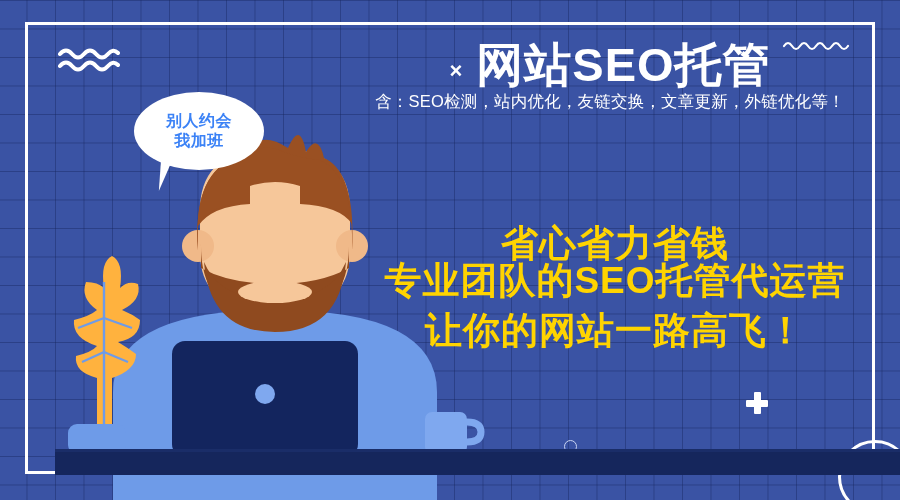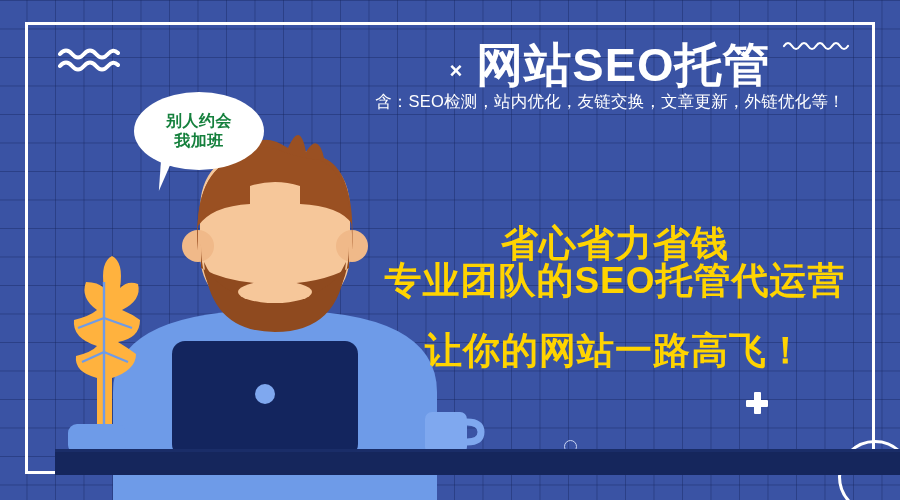--- a/index.html
+++ b/index.html
@@ -110,36 +110,36 @@
     text-align: center;
     color: #ffd400;
     font-weight: 700;
   }
   .slogan {
     line-height: 1;
     white-space: nowrap;
   }
   .slogan.l1 { font-size: 37px; letter-spacing: 1px; }
   .slogan.l2 { font-size: 37px; letter-spacing: 1px; margin-top: 33px; }
-  .slogan.l3 { font-size: 37px; letter-spacing: 1px; margin-top: 33px; }
+  .slogan.l3 { font-size: 37px; letter-spacing: 1px; margin-top: 13px; }
   
   #bubble {
     position: absolute;
     left: 134px; top: 92px;
     width: 130px; height: 78px;
     background: #ffffff;
     border-radius: 50% / 50%;
     display: flex;
     flex-direction: column;
     align-items: center;
     justify-content: center;
     z-index: 6;
   }
   #bubble .bline {
-    color: #15803d;
+    color: #3b82f6;
     font-size: 16px;
     font-weight: 700;
     line-height: 1.28;
     letter-spacing: 0.5px;
   }
   #bubble-tail {
     position: absolute;
     left: 160px; top: 158px;
     width: 0; height: 0;
     border-left: 12px solid #ffffff;

